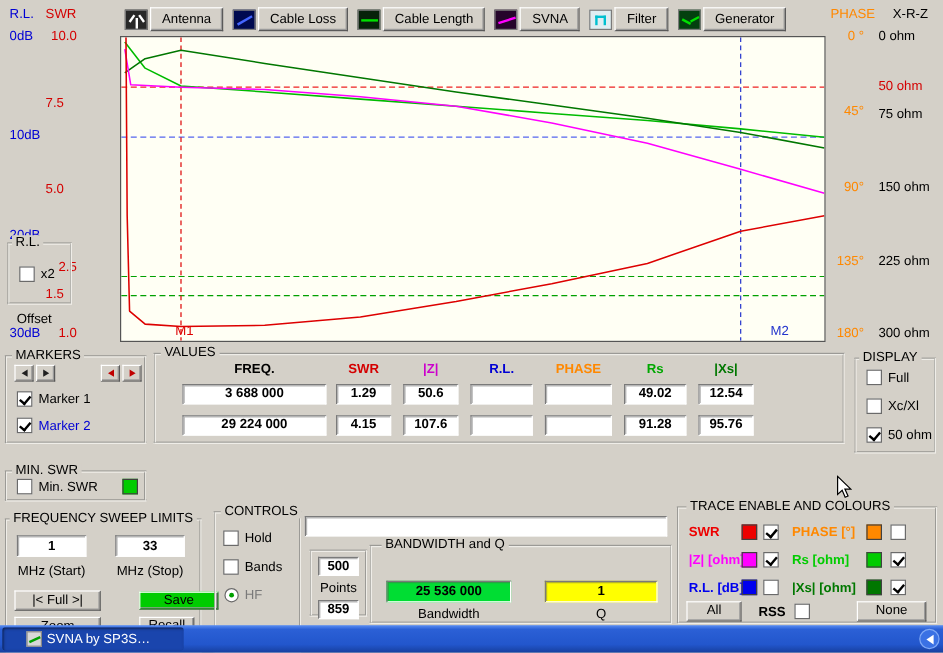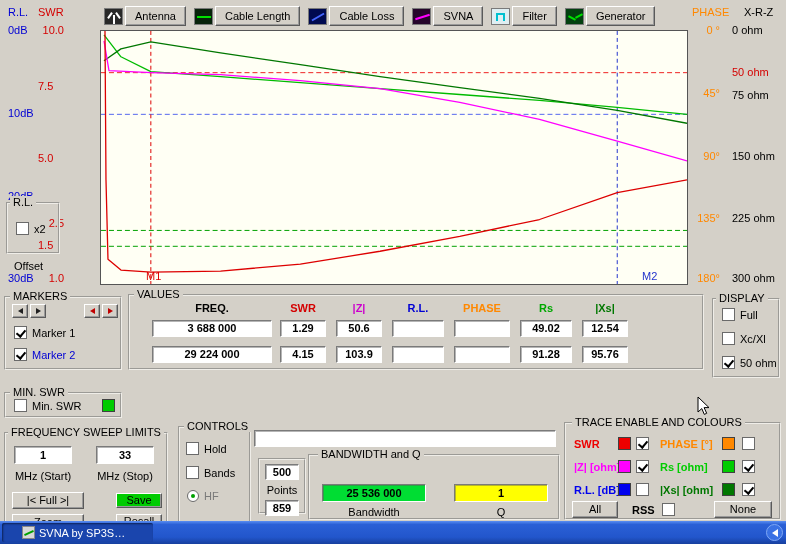--- a/index.html
+++ b/index.html
@@ -68,30 +68,30 @@
 <div class="toolbar">
   <div class="tb-item">
     <span class="ti ti-antenna">
         <i class="a1"></i>
         <i class="a2"></i>
         <i class="a3"></i>
       </span>
     <span class="tb-btn">Antenna</span>
   </div>
   <div class="tb-item">
+    <span class="ti ti-closs">
+        <i class="a1"></i>
+      </span>
+    <span class="tb-btn">Cable Loss</span>
+  </div>
+  <div class="tb-item">
     <span class="ti ti-clen">
         <i class="a1"></i>
       </span>
     <span class="tb-btn">Cable Length</span>
-  </div>
-  <div class="tb-item">
-    <span class="ti ti-closs">
-        <i class="a1"></i>
-      </span>
-    <span class="tb-btn">Cable Loss</span>
   </div>
   <div class="tb-item">
     <span class="ti ti-svna">
         <i class="a1"></i>
       </span>
     <span class="tb-btn">SVNA</span>
   </div>
   <div class="tb-item">
     <span class="ti ti-filter">
         <i class="a1"></i>
@@ -185,21 +185,21 @@
   <span class="swatch" style="left: 96px; top: 5px; background: rgb(0, 204, 0);"></span>
 </div>
 
 <span class="gtitle" style="left:8px;top:426px">FREQUENCY SWEEP LIMITS</span>
 <div class="group" style="left:4px;top:432px;width:164px;height:112px">
   <input class="inset" style="left: 8px; top: 12px; width: 58px; height: 18px;" value="1">
   <input class="inset" style="left: 90px; top: 12px; width: 58px; height: 18px;" value="33">
   <span class="t" style="left:4px;top:36px;width:66px;text-align:center">MHz (Start)</span>
   <span class="t" style="left:86px;top:36px;width:66px;text-align:center">MHz (Stop)</span>
   <span class="btn" style="left:6px;top:58px;width:72px;height:17px">|&lt; Full &gt;|</span>
-  <span class="btn" style="left: 110px; top: 59px; width: 46px; height: 15px; line-height: 12px; background: rgb(0, 204, 0);">Save</span>
+  <span class="btn" style="left: 110px; top: 59px; width: 66px; height: 15px; line-height: 12px; background: rgb(0, 204, 0);">Save</span>
   <span class="btn" style="left:6px;top:80px;width:72px;height:17px">Zoom</span>
   <span class="btn" style="left:110px;top:80px;width:46px;height:15px;line-height:12px">Recall</span>
 </div>
 
 <span class="gtitle" style="left:134px;top:288px">VALUES</span>
 <div class="group" style="left:128px;top:294px;width:576px;height:76px">
   <span class="t bold" style="left:22px;top:6px;width:120px;text-align:center">FREQ.</span>
   <span class="t bold c-red" style="left:150px;top:6px;width:46px;text-align:center">SWR</span>
   <span class="t bold c-magenta" style="left:206px;top:6px;width:46px;text-align:center">|Z|</span>
   <span class="t bold c-blue" style="left:262px;top:6px;width:52px;text-align:center">R.L.</span>
@@ -210,21 +210,21 @@
   <div class="inset cell" style="left:22px;top:24px;width:120px;height:17px">3 688 000</div>
   <div class="inset cell" style="left:150px;top:24px;width:46px;height:17px">1.29</div>
   <div class="inset cell" style="left:206px;top:24px;width:46px;height:17px">50.6</div>
   <div class="inset cell" style="left:262px;top:24px;width:52px;height:17px"></div>
   <div class="inset cell" style="left:324px;top:24px;width:56px;height:17px"></div>
   <div class="inset cell" style="left:390px;top:24px;width:52px;height:17px">49.02</div>
   <div class="inset cell" style="left:452px;top:24px;width:46px;height:17px">12.54</div>
 
   <div class="inset cell" style="left:22px;top:50px;width:120px;height:17px">29 224 000</div>
   <div class="inset cell" style="left:150px;top:50px;width:46px;height:17px">4.15</div>
-  <div class="inset cell" style="left:206px;top:50px;width:46px;height:17px">103.9</div>
+  <div class="inset cell" style="left:206px;top:50px;width:46px;height:17px">107.6</div>
   <div class="inset cell" style="left:262px;top:50px;width:52px;height:17px"></div>
   <div class="inset cell" style="left:324px;top:50px;width:56px;height:17px"></div>
   <div class="inset cell" style="left:390px;top:50px;width:52px;height:17px">91.28</div>
   <div class="inset cell" style="left:452px;top:50px;width:46px;height:17px">95.76</div>
 </div>
 
 <span class="gtitle" style="left:716px;top:292px">DISPLAY</span>
 <div class="group" style="left:712px;top:298px;width:68px;height:80px">
   <span class="cb" style="left:8px;top:8px"></span>
   <span class="t" style="left:26px;top:9px">Full</span>

